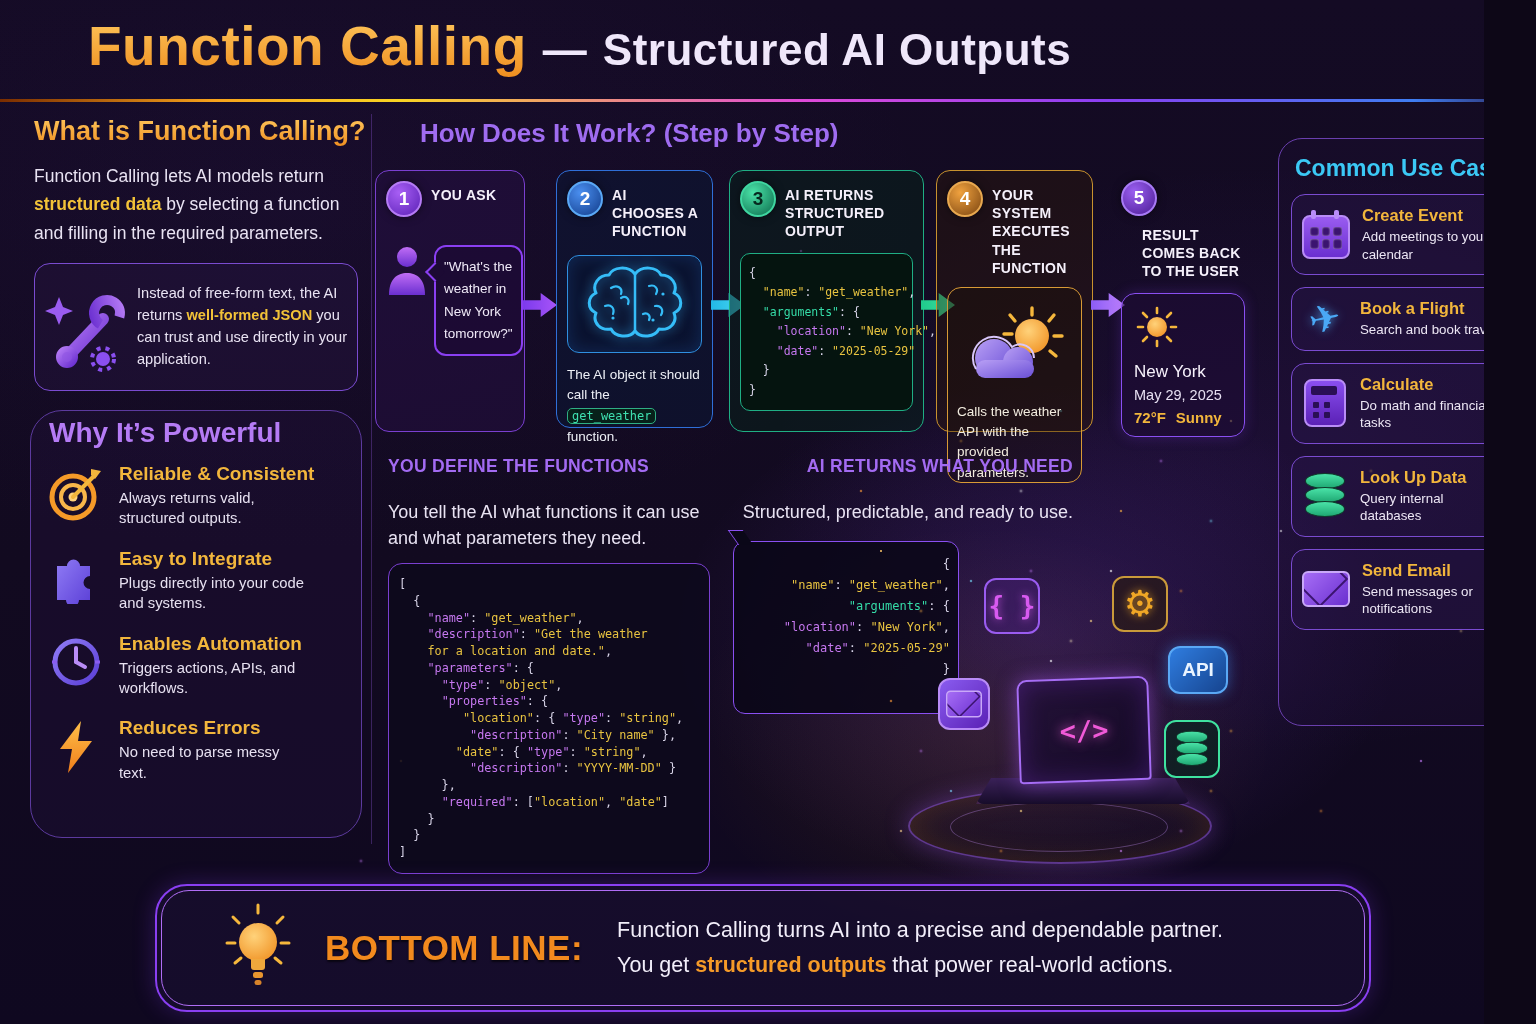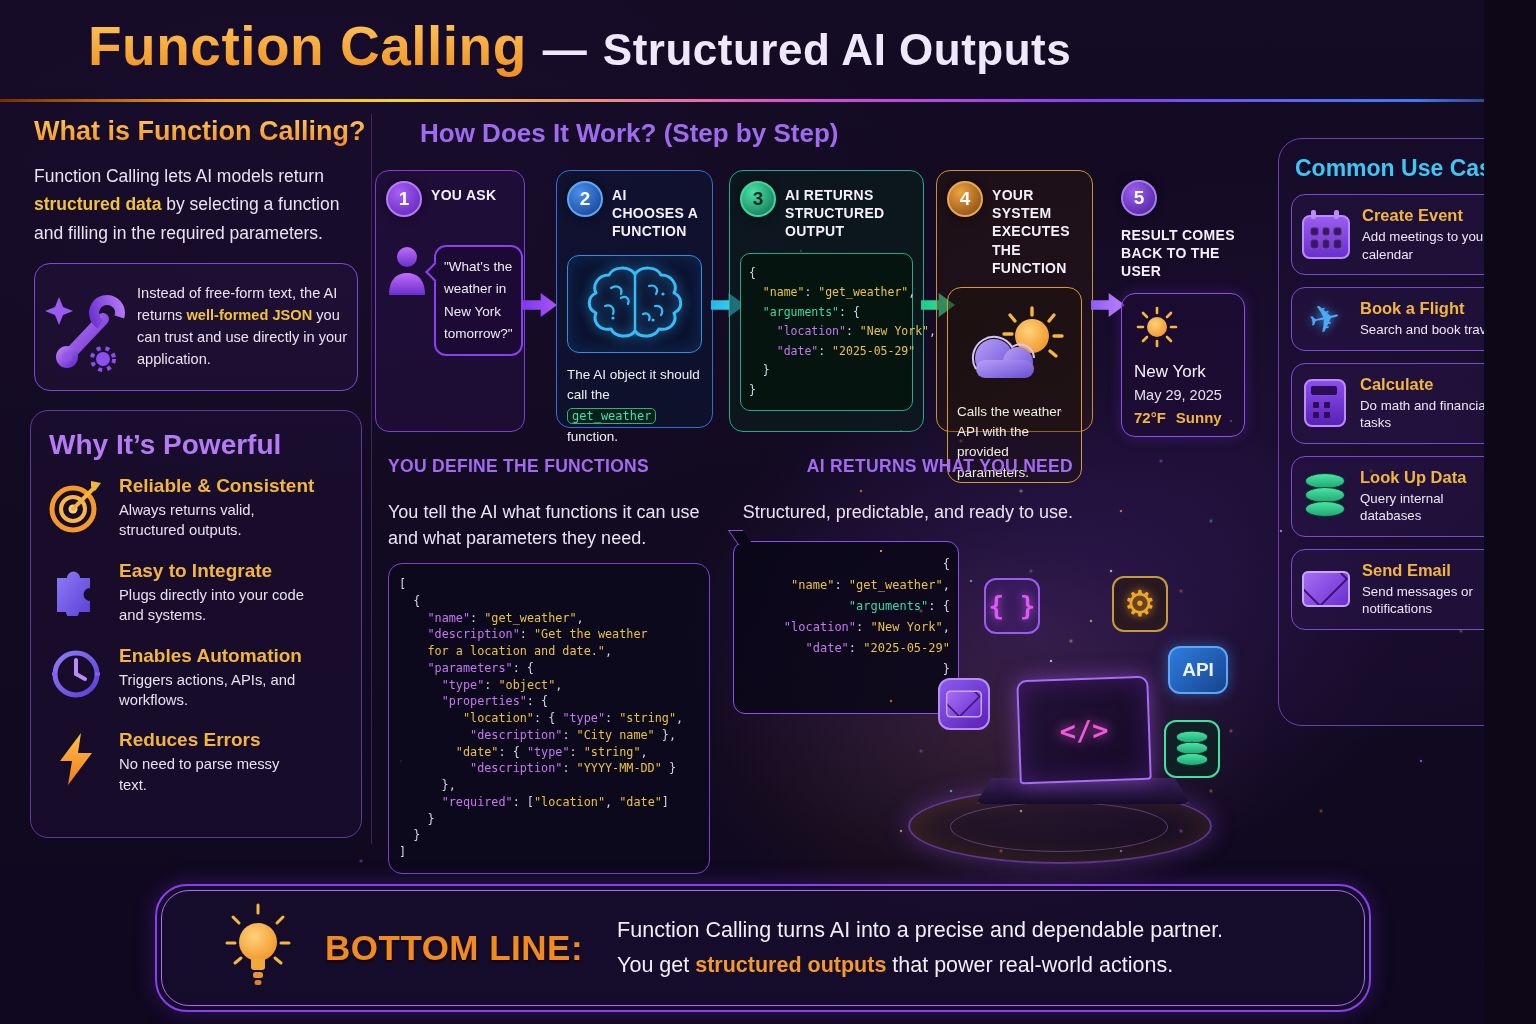--- a/index.html
+++ b/index.html
@@ -23,22 +23,22 @@
   .title-sub{font-size:44px;color:#efe7fa;font-weight:700;letter-spacing:.5px;}
   .header-divider{left:0;top:99px;width:1536px;height:3px;
     background:linear-gradient(90deg,#7a2d00,#f7a31c 14%,#f9d423 26%,#e04ad8 52%,#8a3ff2 72%,#3f7df2 92%,#2a2150);}
 
   
   .what-heading{left:34px;top:116px;font-size:27px;font-weight:800;}
   .what-paragraph{left:34px;top:162px;width:330px;font-size:17.5px;line-height:1.62;color:#e9e3f3;}
   .info-box{left:34px;top:263px;width:324px;height:128px;border:1.5px solid #7a4bd0;border-radius:16px;
     background:rgba(62,32,102,.18);display:flex;align-items:center;gap:6px;padding:0 8px 0 10px;box-sizing:border-box;}
   .info-text{font-size:14.6px;line-height:1.5;color:#e9e3f3;}
-  .why-panel{left:30px;top:410px;width:332px;height:428px;border:1.5px solid #5c3a9e;border-radius:18px;
-    background:rgba(44,22,76,.22);padding:16px 14px 0 16px;box-sizing:border-box;}
+  .why-panel{left:30px;top:410px;width:332px;height:428px;border:1.5px solid #5c3a9e;border-radius:32px;
+    background:rgba(44,22,76,.22);padding:4px 14px 0 16px;box-sizing:border-box;}
   .why-heading{font-size:28px;font-weight:800;color:#b57bf5;margin:2px 0 14px 2px;}
   .why-item{display:flex;gap:14px;margin-bottom:19px;align-items:flex-start;}
   .why-icon{flex:0 0 58px;display:flex;justify-content:center;margin-top:2px;}
   .why-title{font-size:19px;font-weight:800;color:#f2b63c;margin-bottom:3px;}
   .why-desc{font-size:14.8px;line-height:1.38;color:#e7e1f1;width:190px;}
   .vsep{left:371px;top:114px;width:1px;height:730px;background:rgba(150,90,230,.32);}
 
   
   .how-heading{left:420px;top:118px;font-size:26px;font-weight:800;color:#9f6cf0;}
   .steps-row{left:375px;top:166px;width:880px;height:270px;}
@@ -68,21 +68,21 @@
   .code-chip{font-family:"DejaVu Sans Mono",monospace;font-size:12px;color:#3fe0b0;border:1px solid #2fae84;
     border-radius:5px;padding:0 4px;background:#07211a;}
   .code-box{margin-top:12px;border:1.5px solid #1fae84;border-radius:10px;background:#05140f;padding:10px 8px;
     font-family:"DejaVu Sans Mono",monospace;font-size:11.5px;line-height:1.7;}
   .code-line{white-space:pre;}
   .tok-p{color:#d8d4e8;} .tok-k{color:#c678f0;} .tok-y{color:#e8c340;} .tok-g{color:#35dca8;}
   .s4-inner{margin-top:10px;border:1.5px solid #d89a35;border-radius:14px;height:196px;box-sizing:border-box;
     padding:12px 9px;background:rgba(30,18,6,.35);}
   .s4-icon{display:flex;justify-content:center;margin:6px 0 12px;}
   .s4-desc{font-size:13.5px;line-height:1.5;color:#f2ecdf;}
-  .s5 .step-title{padding-top:2px;}
+  .s5 .step-title{padding-top:2px;margin-left:21px;}
   .s5-head{display:flex;flex-direction:column;gap:8px;align-items:flex-start;}
   .weather-card{margin-top:12px;border:1.5px solid #8a4ff2;border-radius:14px;background:rgba(30,12,54,.6);
     padding:12px 12px 10px;box-shadow:0 0 14px rgba(130,60,240,.25);}
   .weather-city{font-size:17px;color:#f6f1fb;margin-top:10px;}
   .weather-date{font-size:14.5px;color:#e7e0f2;margin-top:5px;}
   .weather-temp-row{margin-top:6px;font-size:15px;color:#f2b63c;font-weight:bold;display:flex;gap:10px;}
   .arrow{position:absolute;top:126px;width:34px;height:26px;
     clip-path:polygon(0 32%,52% 32%,52% 4%,100% 50%,52% 96%,52% 68%,0 68%);}
   .a1{left:148px;background:linear-gradient(90deg,#7c3aed,#a855f7);}
   .a2{left:336px;background:linear-gradient(90deg,#22b8e6,#4ad8f0);}

